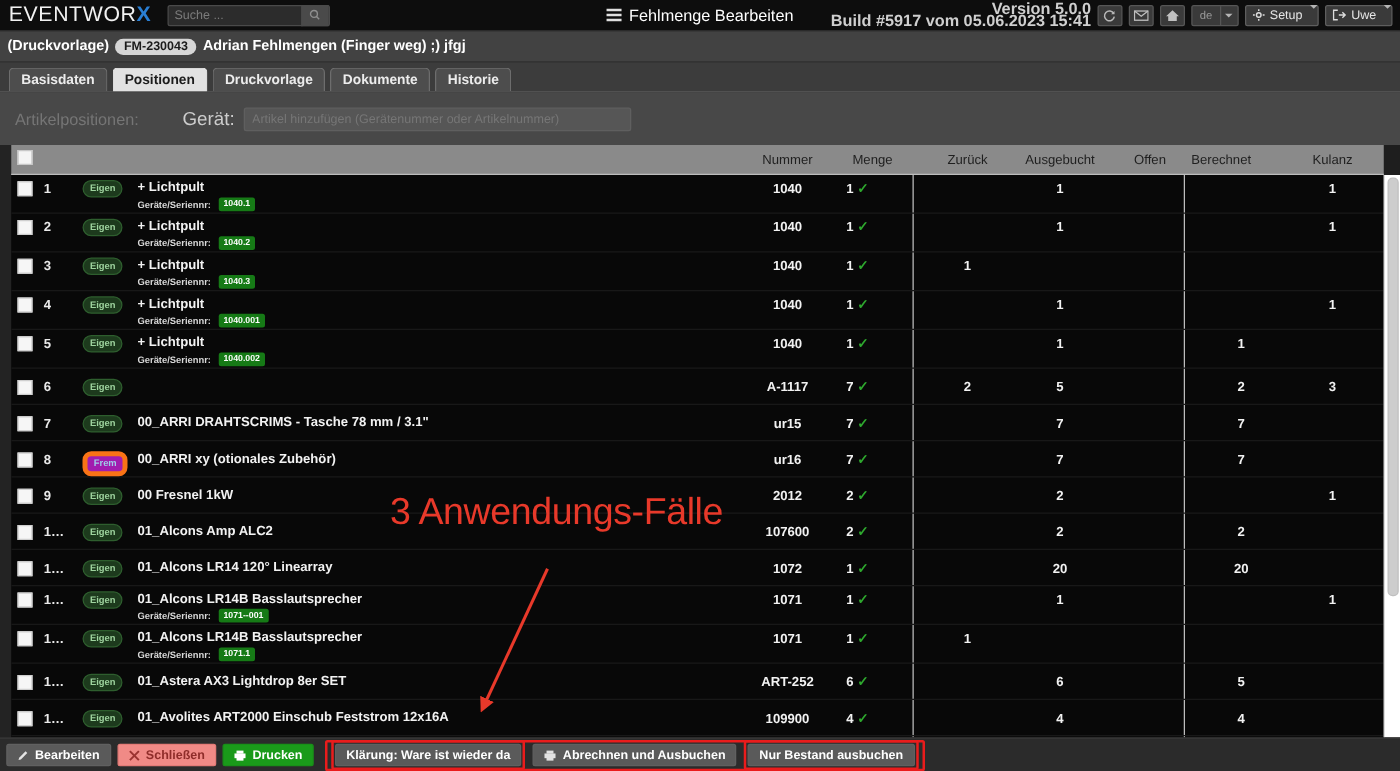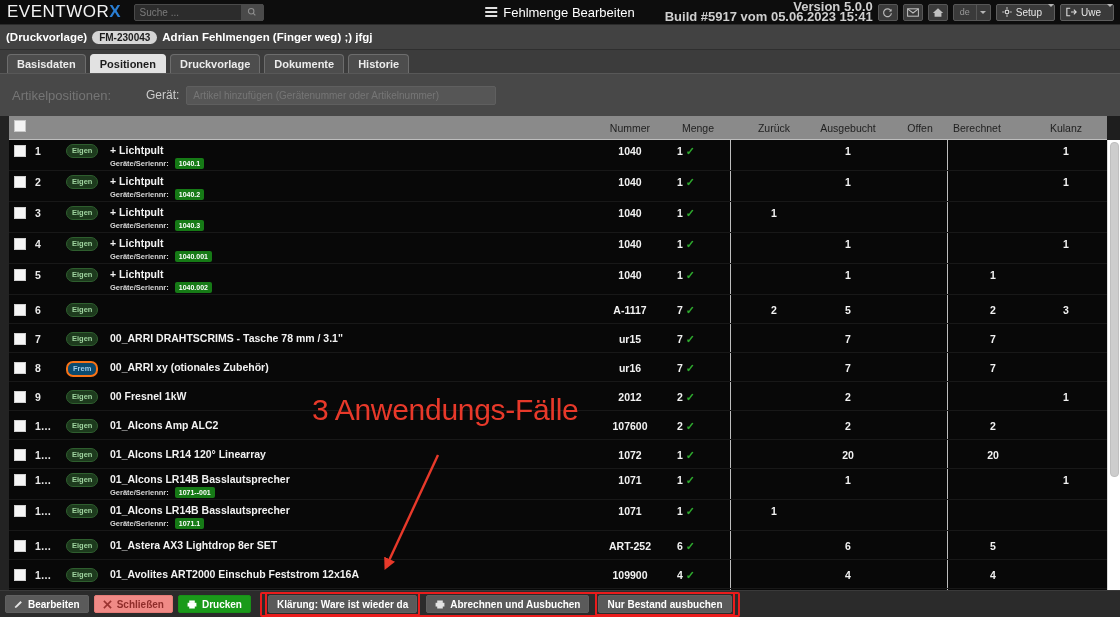--- a/index.html
+++ b/index.html
@@ -116,21 +116,21 @@
   }
   .flabel { font-size: 13px; color: #757575; margin-right: 7px; }
   .finput {
     background: #565656; border: 1px solid #5f5f5f; border-radius: 2px;
     height: 19px; color: #7c7c7c; font-size: 10px; padding-left: 6px;
     outline: none; font-family: "Liberation Sans", sans-serif;
   }
   .finput::placeholder { color: #767676; }
   #art-input { width: 258px; }
   #dev-input { width: 310px; margin-left: 0; }
-  .flabel2 { font-size: 12px; color: #cdcdcd; margin: 0 7px 0 28px; }
+  .flabel2 { font-size: 15px; color: #cdcdcd; margin: 0 7px 0 28px; }
 
   
   .tablewrap {
     position: absolute; left: 0; top: 116px; width: 1120px; height: 474px;
     background: #1e1e1e;
   }
   .leftgutter {
     position: absolute; left: 0; top: 0; width: 9px; height: 474px;
     background: #232323;
   }
@@ -163,21 +163,21 @@
   }
   .row .idx {
     position: absolute; left: 26px; font-size: 10.5px; color: #eaeaea;
     font-weight: bold;
   }
   .badge {
     position: absolute; left: 57px; font-size: 7.5px; font-weight: bold;
     border-radius: 7px; padding: 1px 5px; line-height: 10px;
   }
   .badge.eigen { background: #1d3a1d; color: #9fd49f; border: 1px solid #2e5e2e; }
-  .badge.frem  { background: #0c4a6e; color: #9fcbe8; border: 2px solid #f97316; }
+  .badge.frem  { background: #a21caf; color: #9fcbe8; border: 4px solid #f97316; }
   .desc {
     position: absolute; left: 101px; font-size: 10.5px; color: #f2f2f2;
     font-weight: bold; white-space: nowrap;
   }
   .serial-line {
     position: absolute; left: 101px; font-size: 7.5px; color: #d8d8d8;
     font-weight: bold; display: flex; align-items: center; gap: 6px;
     white-space: nowrap;
   }
   .serial-chip {

